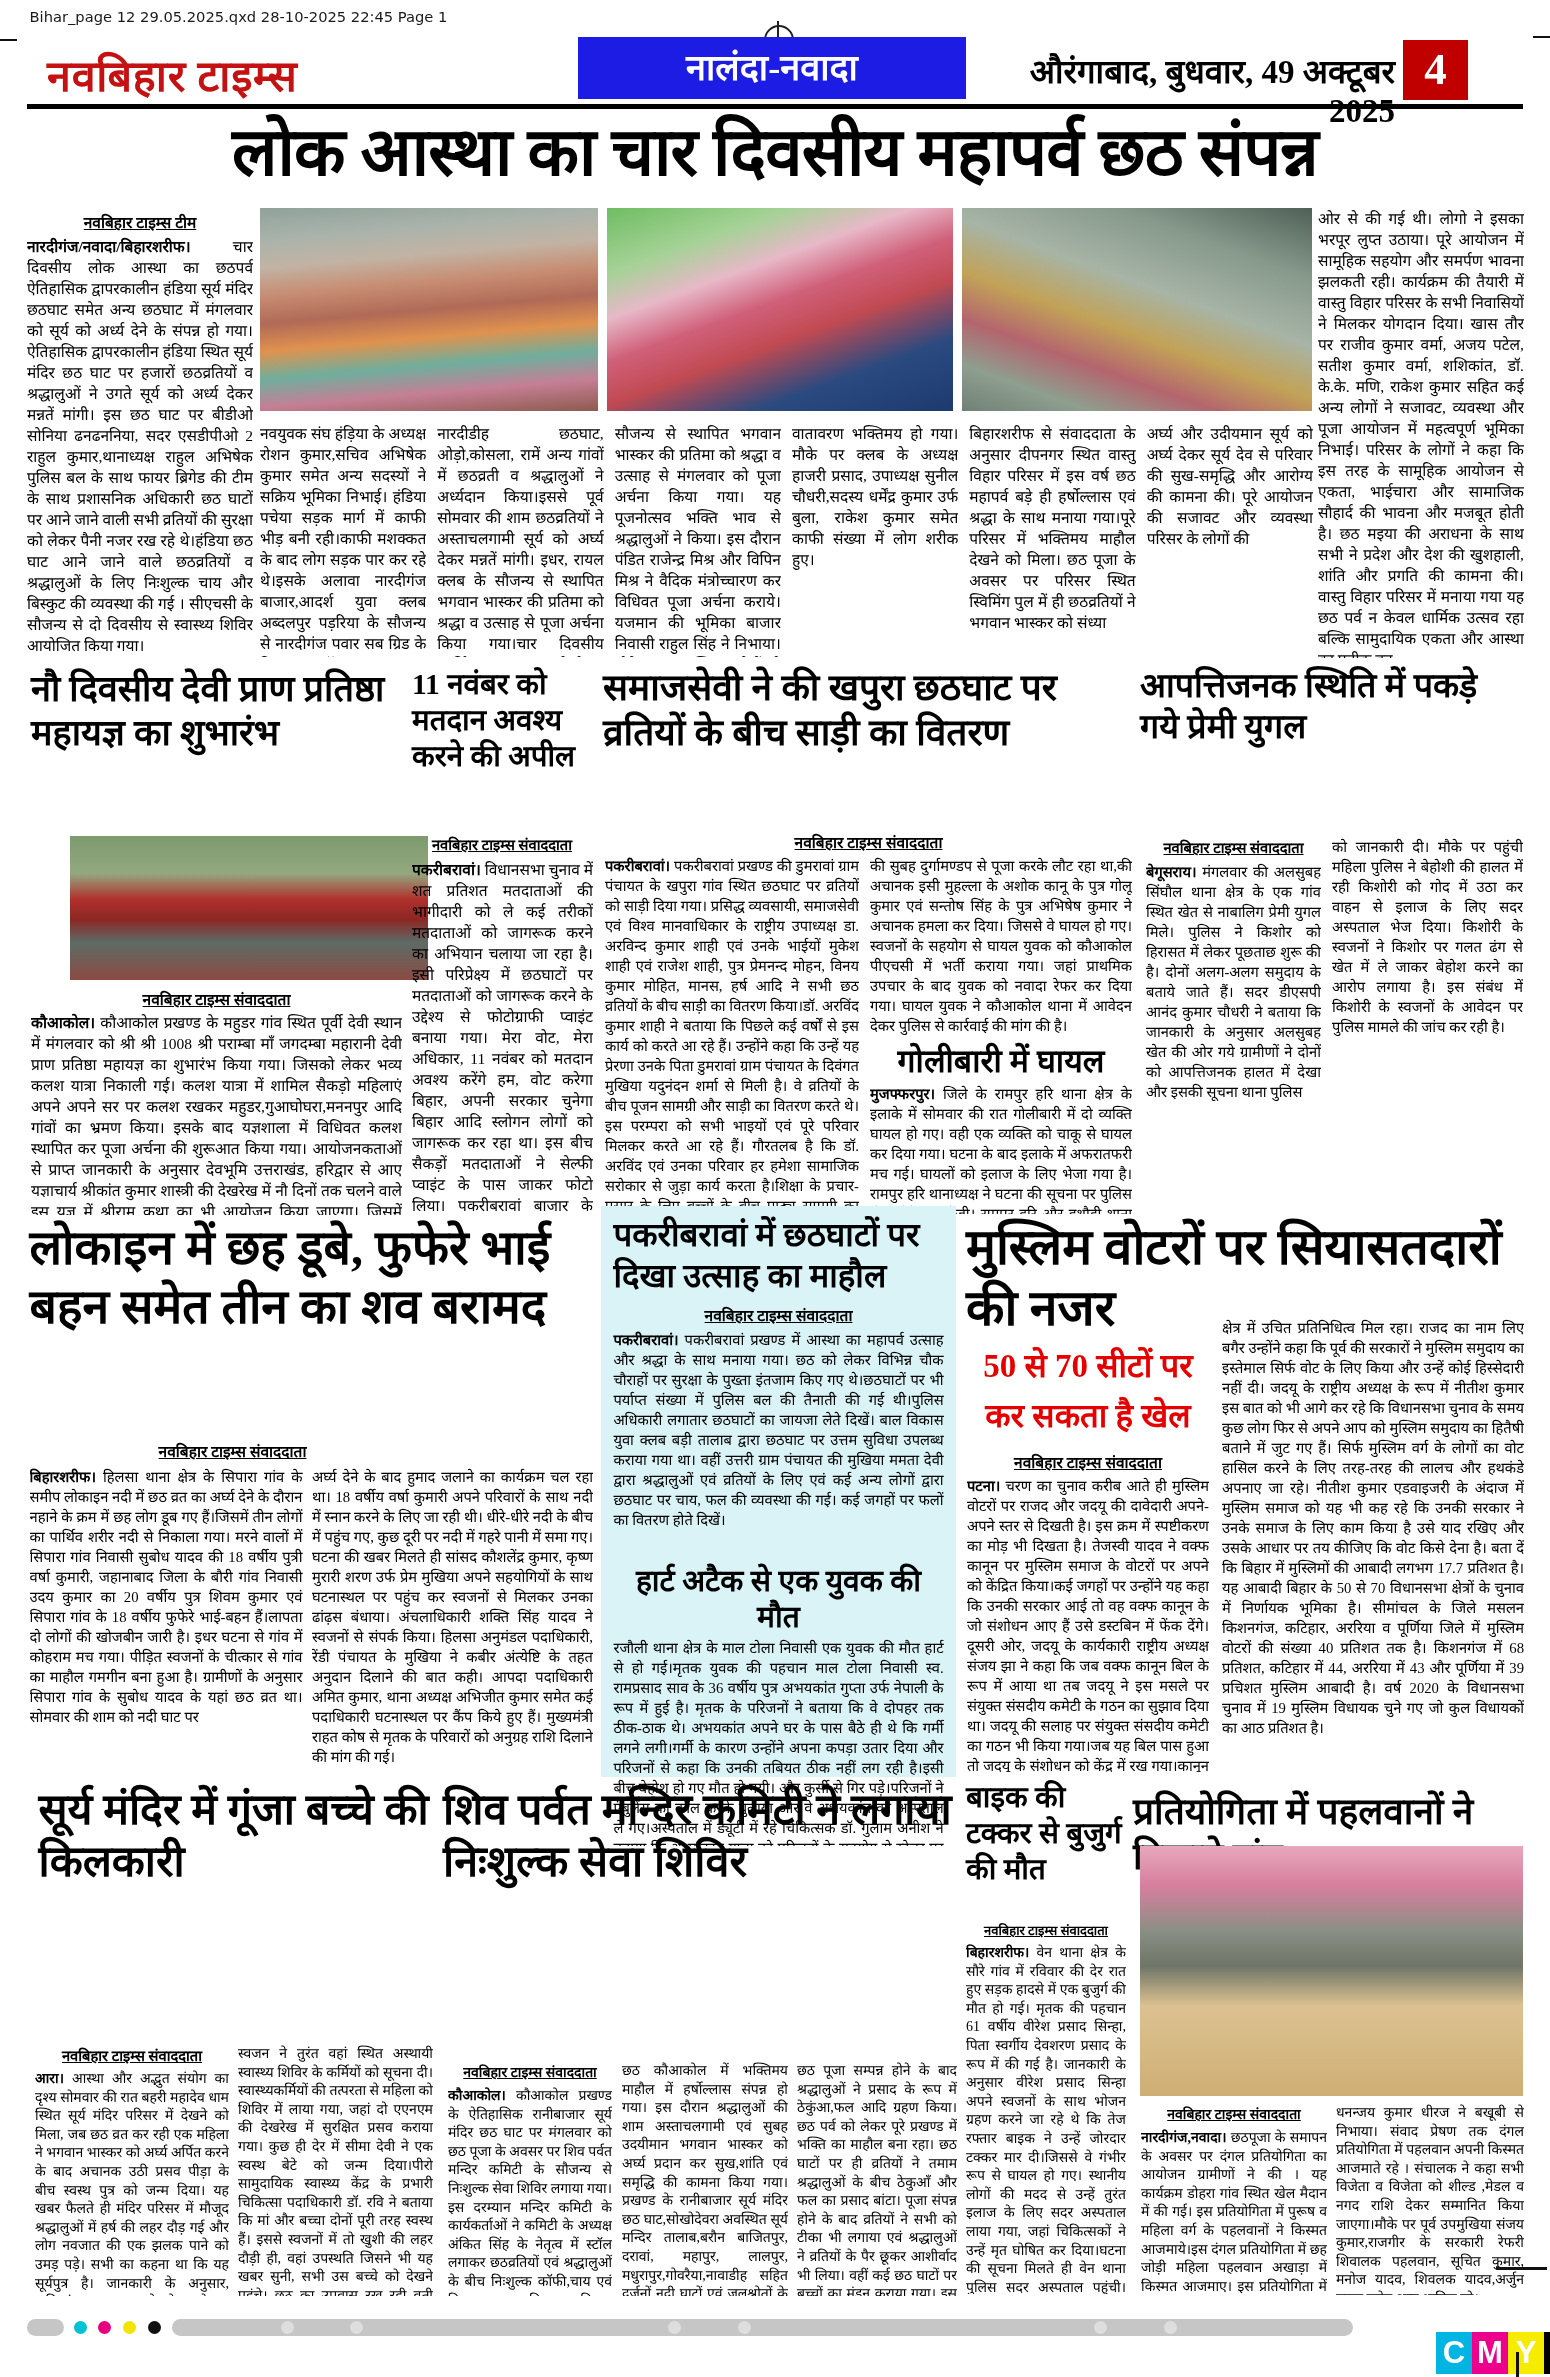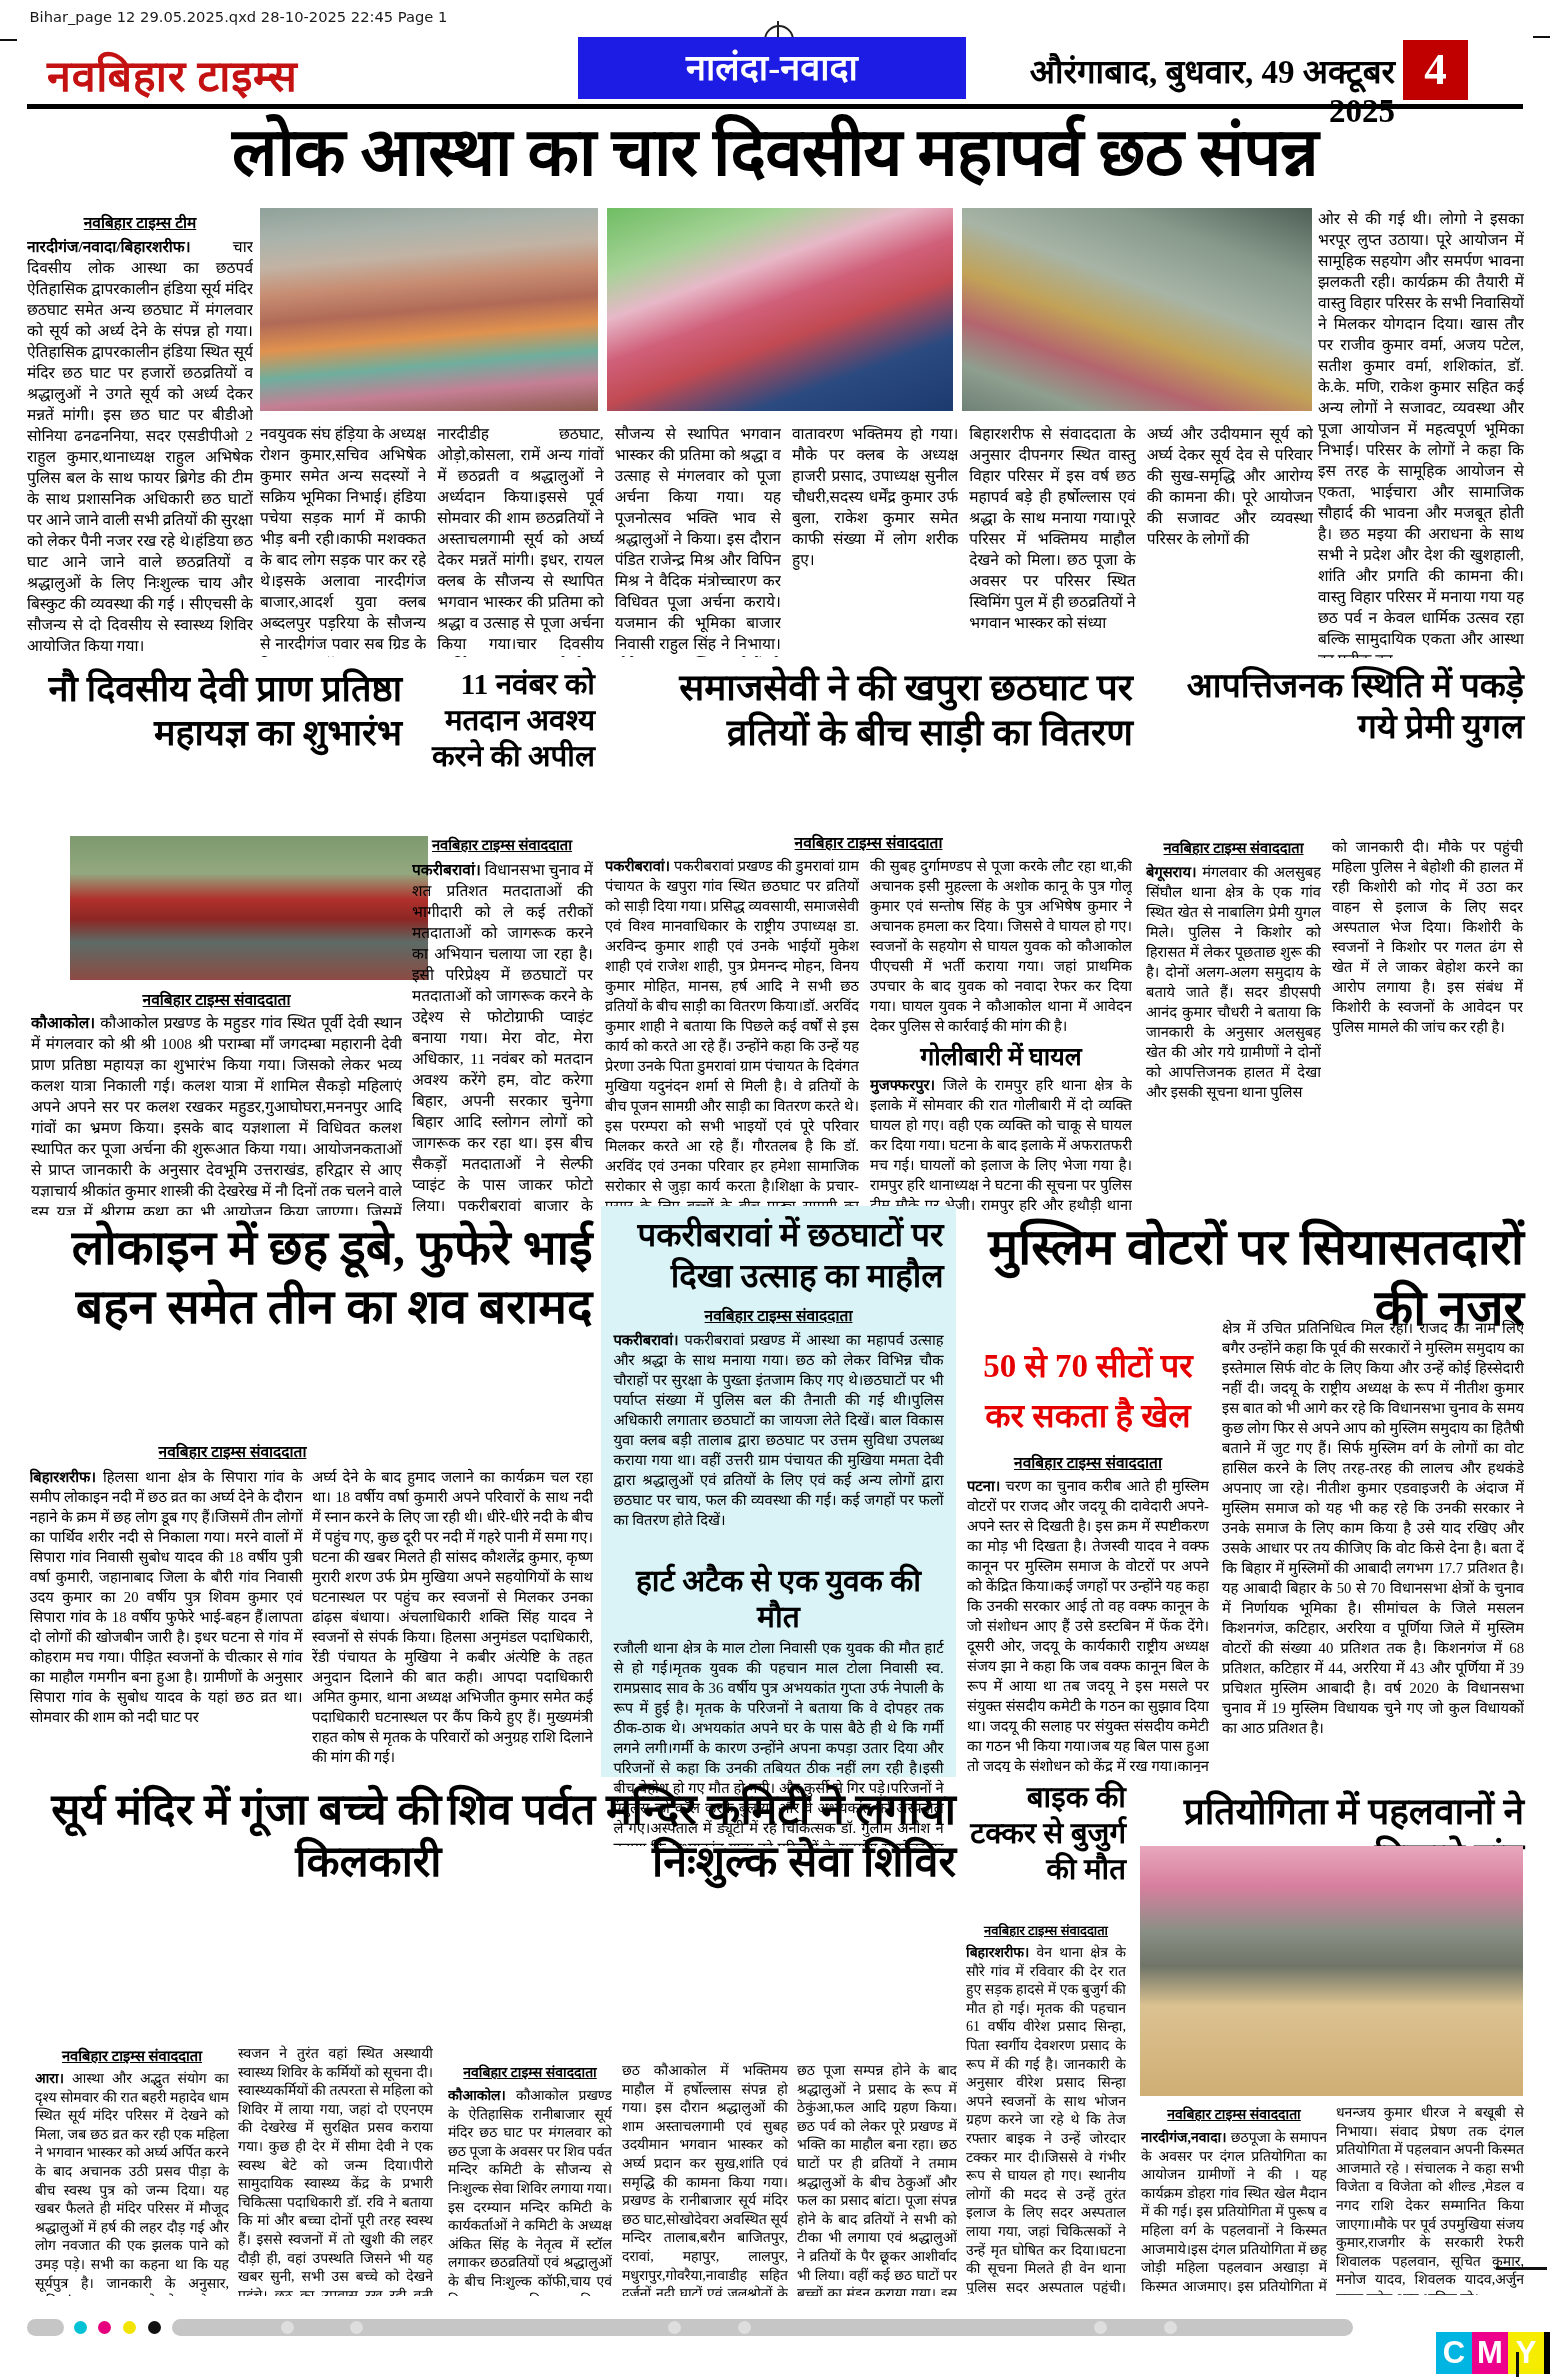--- a/index.html
+++ b/index.html
@@ -12,27 +12,27 @@
   .crosshair{width:26px;height:26px;border:2.3px solid #222;border-radius:50%;}
   .crosshair .vl{position:absolute;left:11px;top:-6.2px;width:2.3px;height:39px;background:#222;}
   .crosshair .hl{position:absolute;left:-6.2px;top:11px;width:39px;height:2.3px;background:#222;}
   .paper-title{font-size:43px;font-weight:bold;color:#c41111;letter-spacing:0.8px;}
   .edition-box{background:#1d1ce4;color:#fff;text-align:center;}
   .edition-box span{font-size:36px;font-weight:bold;line-height:62px;}
   .issue-date{font-size:33px;font-weight:bold;text-align:right;}
   .page-num{background:#c00000;color:#fff;font-size:45px;font-weight:bold;text-align:center;line-height:59px;}
   .rule{background:#000;}
   .main-headline{font-size:67px;font-weight:bold;text-align:center;line-height:1.18;letter-spacing:-0.8px;}
-  .headline{font-weight:bold;text-align:right;line-height:1.22;}
+  .headline{font-weight:bold;text-align:left;line-height:1.22;}
   .byline{font-weight:bold;text-decoration:underline;text-align:center;font-size:15.5px;white-space:nowrap;overflow:hidden;}
   .col{font-size:15.5px;line-height:21px;text-align:justify;overflow:hidden;}
   .col p{margin:0 0 3.1px 0;}
   .col .dl{font-weight:bold;}
   .small .col, .small{font-size:14px;line-height:18.6px;}
-  .subhead{font-size:25px;font-weight:bold;text-align:center;margin:6.2px 0 3.1px 0;line-height:1.2;}
+  .subhead{font-size:32px;font-weight:bold;text-align:center;margin:6.2px 0 3.1px 0;line-height:1.2;}
   .red-sub{color:#e60000;font-size:33px;font-weight:bold;text-align:center;line-height:1.5;margin-top:24px;}
   .photo{background:#999;}
   .ph-a{background:linear-gradient(175deg,#8fa29b 0%,#aab3ab 14%,#c2b3a4 26%,#c78d72 38%,#b06a57 50%,#e0924e 62%,#6fae9d 74%,#c57f95 86%,#8e5a4e 100%);}
   .ph-b{background:linear-gradient(160deg,#6fbd63 0%,#a5d296 20%,#e7b8c8 34%,#d0607a 47%,#c14a52 60%,#2a4a80 78%,#1d3a6e 100%);}
   .ph-c{background:linear-gradient(200deg,#4f6157 0%,#879a8c 22%,#a7b4a6 42%,#c2a257 58%,#b4656e 72%,#8e9f8f 86%,#6f8076 100%);}
   .ph-d{background:linear-gradient(180deg,#7e9a6f 0%,#93a87f 26%,#b0302c 44%,#8c2723 58%,#5d6b66 74%,#8c4b43 100%);}
   .ph-e{background:linear-gradient(180deg,#e8a7bc 0%,#d77f9e 16%,#8a8f85 34%,#6f7568 48%,#dcc291 64%,#cfae74 100%);}
   .bluebox{background:#d9f3f7;}
   .bluebox .col{font-size:14.7px;line-height:20px;}
   .bar{background:#c6c6c6;border-radius:9.3px;}

